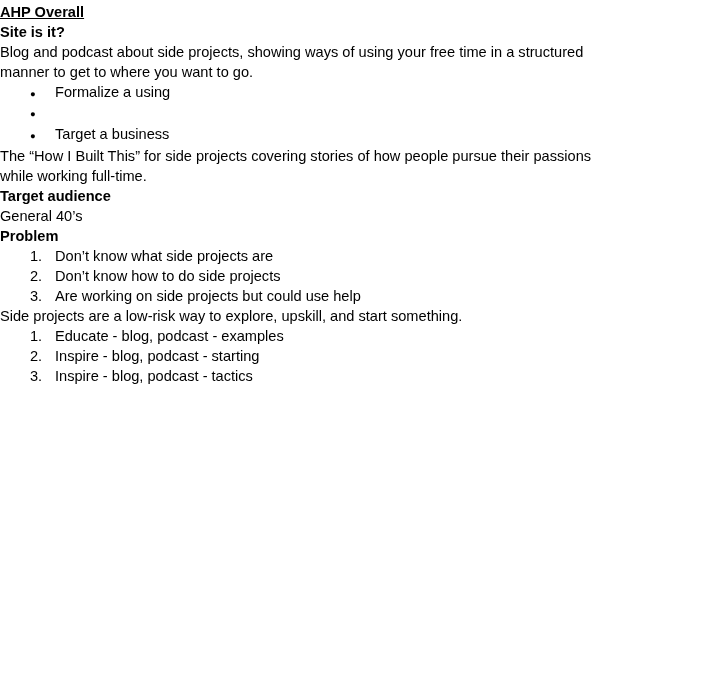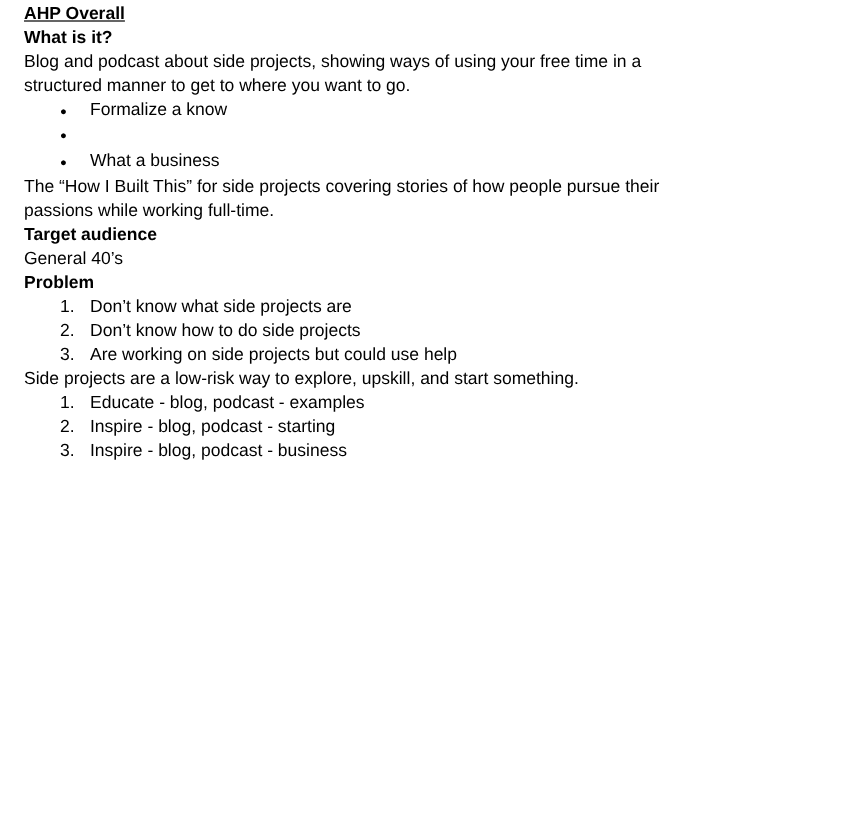--- a/index.html
+++ b/index.html
@@ -10,21 +10,21 @@
   body {
     width: 703px;
     height: 678px;
     overflow: hidden;
     font-family: "Liberation Sans", sans-serif;
     font-size: 14.6px;
     line-height: 20px;
     color: #000000;
   }
   .page {
-    padding: 2px 9px 0 20px;
+    padding: 2px 9px 0 0;
     box-sizing: border-box;
     width: 610px;
   }
   .page p {
     margin: 0;
   }
   .gap {
     margin-top: 20px;
   }
   .bold {
@@ -56,36 +56,36 @@
     flex: 1 1 auto;
   }
 </style>
 </head>
 <body>
 
 <div class="page">
 
   <p class="title">AHP Overall</p>
 
-  <p class="bold gap">What is it?</p>
+  <p class="bold gap">Site is it?</p>
 
   <p>Blog and podcast about side projects, showing ways of using your free time in a structured manner to get to where you want to go.</p>
 
 
   <div class="list">
     <div class="li bulleted">
       <span class="marker">●</span>
-      <span class="li-text">Formalize a know</span>
+      <span class="li-text">Formalize a using</span>
     </div>
     <div class="li bulleted">
       <span class="marker">●</span>
     </div>
     <div class="li bulleted">
       <span class="marker">●</span>
-      <span class="li-text">What a business</span>
+      <span class="li-text">Target a business</span>
     </div>
   </div>
 
   <p>The “How I Built This” for side projects covering stories of how people pursue their passions while working full-time.</p>
 
   <p class="bold gap">Target audience</p>
 
   <p class="gap">General 40’s</p>
 
   <p class="bold gap">Problem</p>
@@ -112,17 +112,17 @@
     <div class="li numbered">
       <span class="marker">1.</span>
       <span class="li-text">Educate - blog, podcast - examples</span>
     </div>
     <div class="li numbered">
       <span class="marker">2.</span>
       <span class="li-text">Inspire - blog, podcast - starting</span>
     </div>
     <div class="li numbered">
       <span class="marker">3.</span>
-      <span class="li-text">Inspire - blog, podcast - business</span>
+      <span class="li-text">Inspire - blog, podcast - tactics</span>
     </div>
   </div>
 
 </div>
 
 </body></html>

